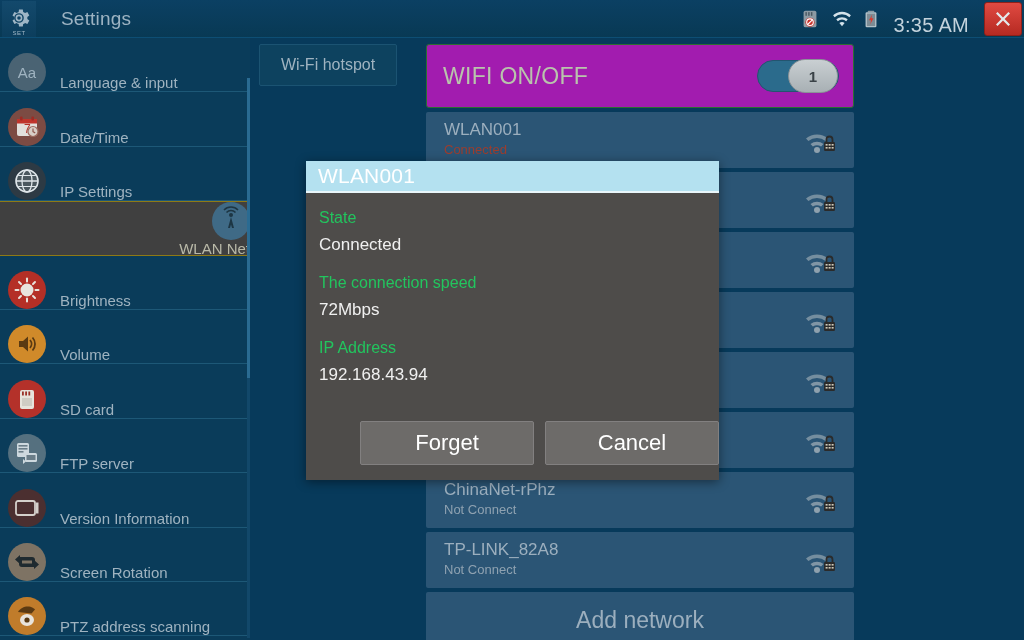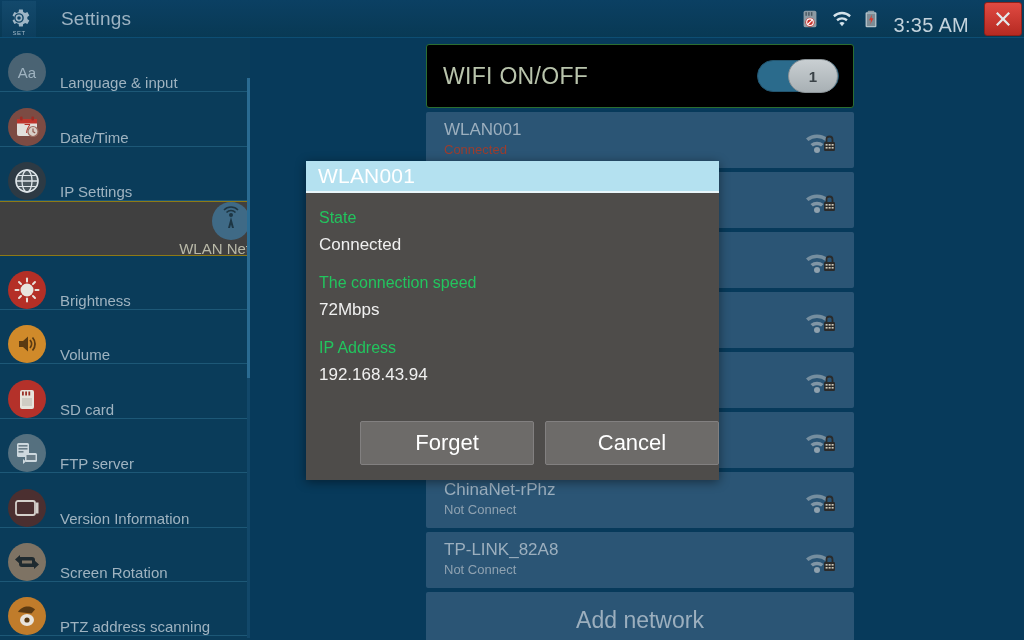--- a/index.html
+++ b/index.html
@@ -117,21 +117,21 @@
     display: flex; align-items: center; justify-content: center;
     font-size: 16px; color: #9fb3c0;
   }
 
   #wifi-panel {
     position: absolute; left: 176px; top: 6px;
     width: 428px; height: 596px;
   }
   #wifi-toggle-bar {
     height: 64px;
-    background: #000000;
+    background: #a21caf;
     border: 1px solid #2c6e31;
     border-radius: 3px;
     display: flex; align-items: center;
     padding: 0 14px 0 16px;
     justify-content: space-between;
   }
   #wifi-toggle-label {
     font-size: 23px; color: #b9c4ac; letter-spacing: .3px;
   }
   .switch {
@@ -403,20 +403,23 @@
       <span class="side-label">PTZ address scanning</span>
     </div>
 
     <div id="side-scroll">
       <div id="side-scroll-thumb"></div>
     </div>
   </div>
 
   <div id="main">
 
+    <div id="hotspot-tab">
+      <span>Wi-Fi hotspot</span>
+    </div>
 
     <div id="wifi-panel">
 
       <div id="wifi-toggle-bar">
         <span id="wifi-toggle-label">WIFI ON/OFF</span>
         <span class="switch">
           <span class="knob">1</span>
         </span>
       </div>
 

